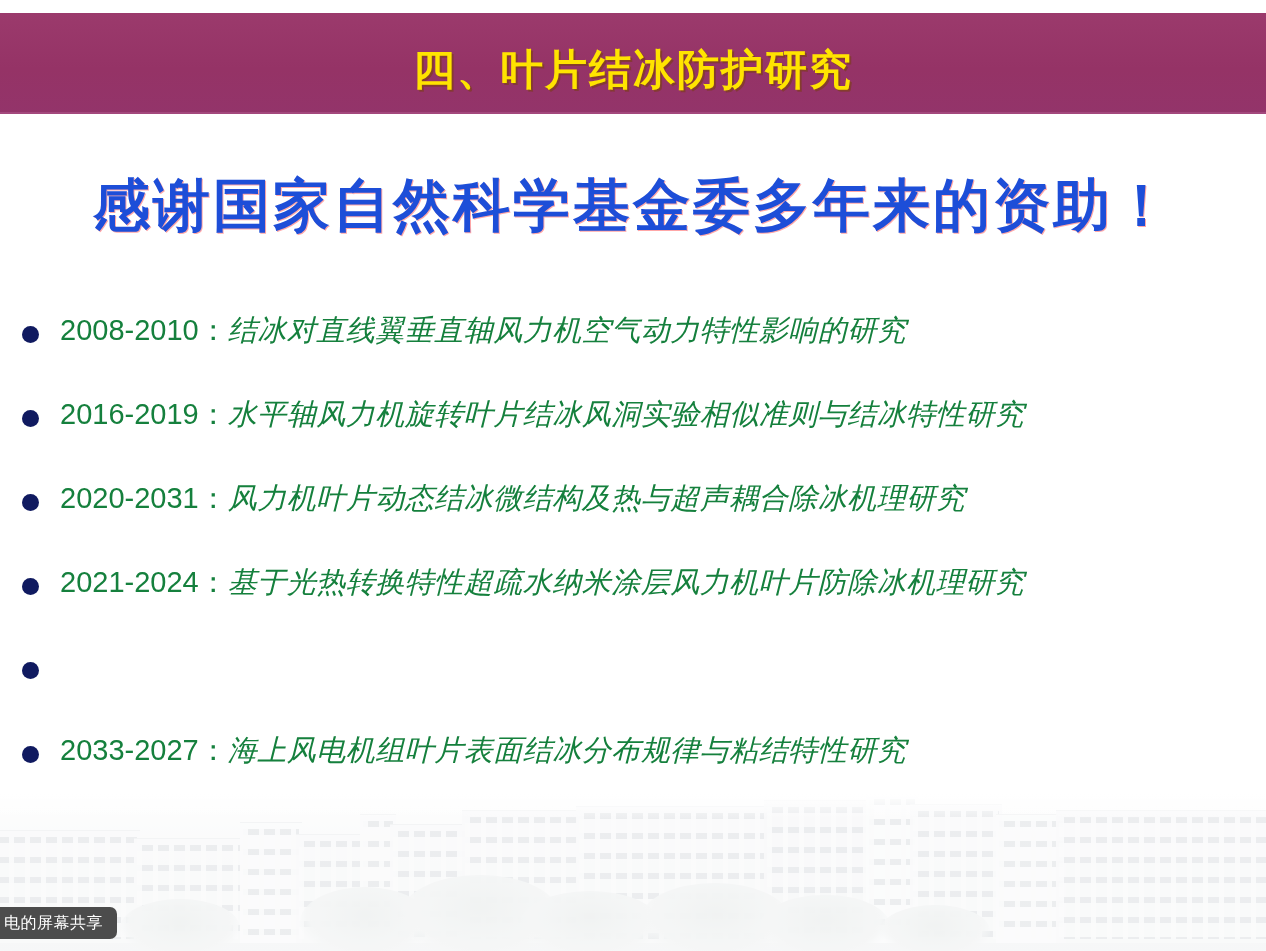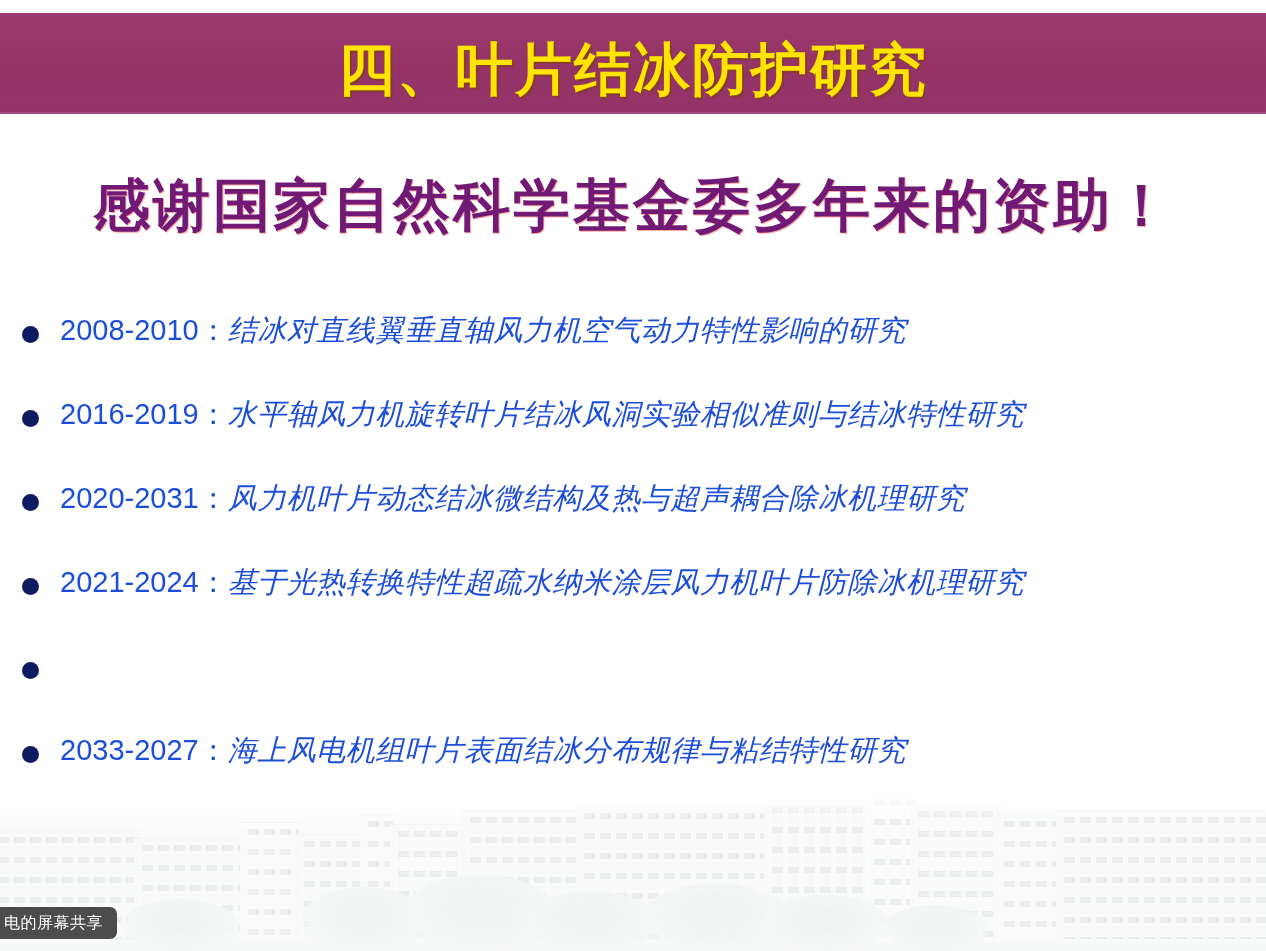--- a/index.html
+++ b/index.html
@@ -43,39 +43,39 @@
     left: 0;
     bottom: 0;
     width: 100%;
     height: 2px;
     background: #b05a8c;
     opacity: .55;
   }
   .header-title {
     color: #ffe400;
     font-family: "DejaVu Sans", "Liberation Sans", sans-serif;
-    font-size: 57px;
+    font-size: 42px;
     font-weight: bold;
     letter-spacing: 2px;
     line-height: 1;
     text-shadow:
       2px 2px 0 rgba(120, 60, 20, .55),
       1px 1px 0 rgba(150, 90, 30, .5);
     white-space: nowrap;
     margin-top: 12px;
   }
 
   
   .red-heading {
     position: absolute;
     left: 0;
     top: 172px;
     width: 1266px;
     text-align: center;
-    color: #701a75;
+    color: #1d4ed8;
     font-family: "DejaVu Serif", "Liberation Serif", serif;
     font-size: 57px;
     font-weight: bold;
     letter-spacing: 3px;
     line-height: 1.15;
     white-space: nowrap;
     text-shadow: 1px 1px 0 rgba(255, 60, 60, .45);
   }
 
   
@@ -95,21 +95,21 @@
     flex: 0 0 auto;
     width: 17px;
     height: 17px;
     border-radius: 50%;
     background: #101a60;
     margin: 14px 21px 0 0;
   }
   .bullet-text {
     font-family: "DejaVu Serif", "Liberation Serif", serif;
     font-size: 29px;
-    color: #1d4ed8;
+    color: #15803d;
     line-height: 1.25;
     white-space: nowrap;
     letter-spacing: .5px;
   }
   .bullet-text .years {
     font-family: "Liberation Sans", "DejaVu Sans", sans-serif;
     font-size: 29px;
     letter-spacing: 0px;
   }
   .bullet-text .sep {

